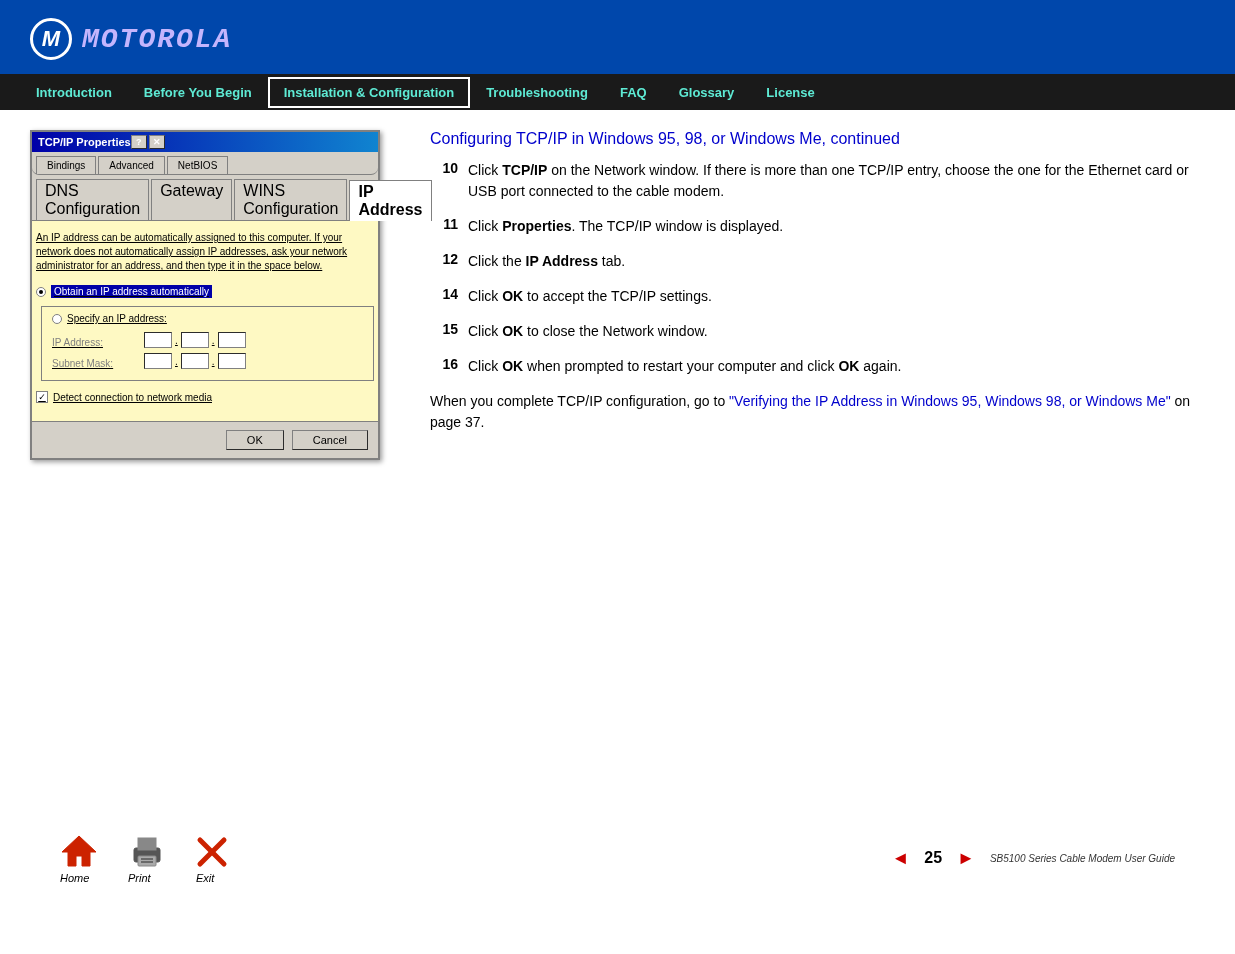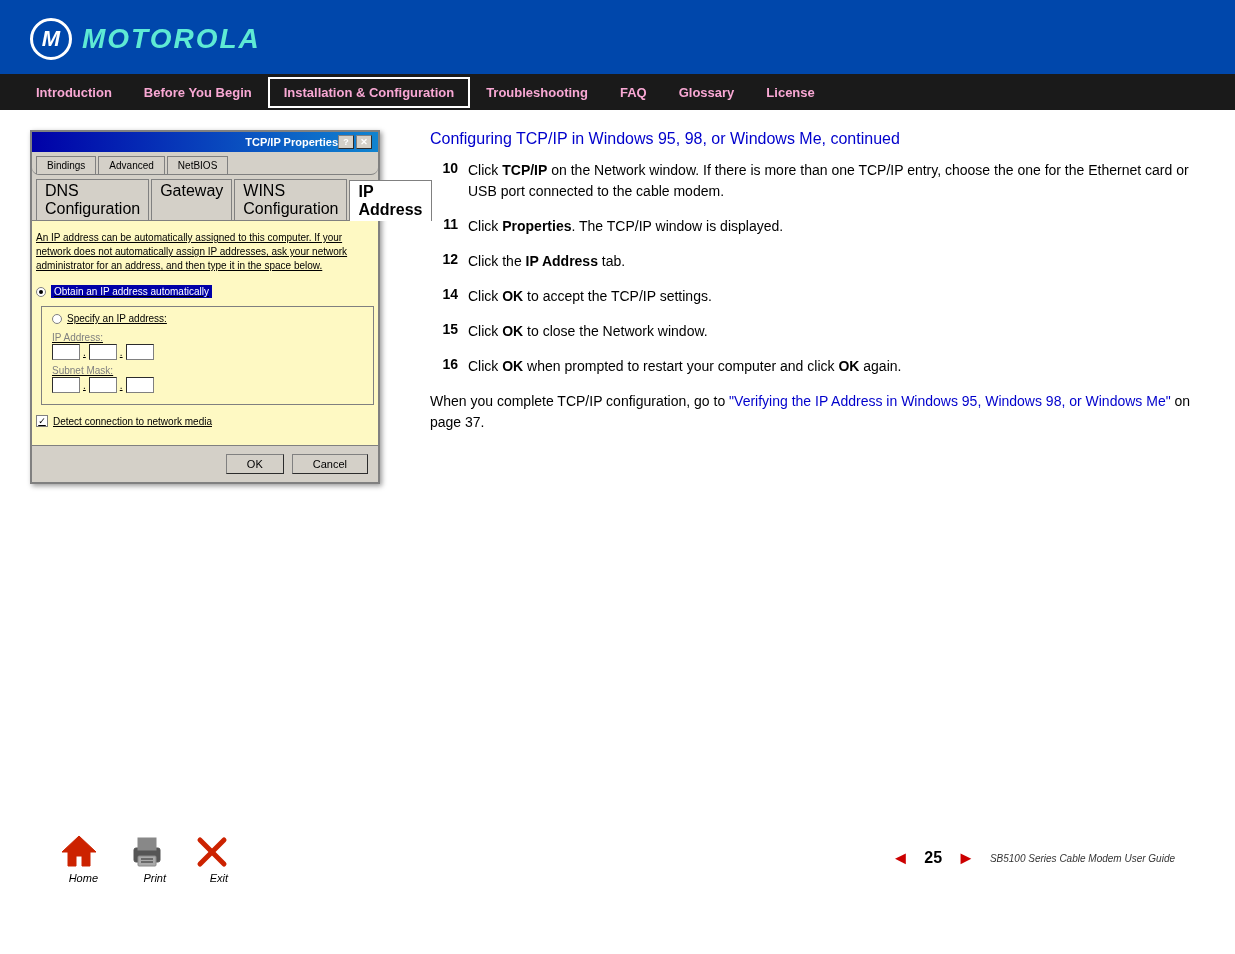--- a/index.html
+++ b/index.html
@@ -33,37 +33,38 @@
       align-items: center;
       justify-content: center;
     }
     .logo-m {
       color: white;
       font-size: 22px;
       font-weight: bold;
       font-style: italic;
     }
     .motorola-text {
-      color: #5eead4;
+      color: #c4b5fd;
       font-size: 28px;
       font-weight: 900;
       letter-spacing: 2px;
       font-style: italic;
+      font-family: Liberation Mono, monospace;
     }
 
     
     .navbar {
       background: #1a1a1a;
       display: flex;
       align-items: center;
       padding: 0 20px;
       height: 36px;
     }
     .nav-item {
-      color: #f9a8d4;
+      color: #5eead4;
       font-size: 13px;
       font-weight: bold;
       padding: 8px 16px;
       cursor: pointer;
       white-space: nowrap;
     }
     .nav-item.active {
       border: 2px solid white;
       padding: 6px 14px;
     }
@@ -88,21 +89,21 @@
       width: 350px;
       font-family: 'Arial', sans-serif;
       font-size: 11px;
       box-shadow: 2px 2px 5px rgba(0,0,0,0.4);
     }
     .dialog-titlebar {
       background: linear-gradient(to right, #0000a8, #1084d0);
       color: white;
       padding: 3px 6px;
       display: flex;
-      justify-content: flex-end;
+      justify-content: flex-start;
       align-items: center;
       font-size: 11px;
       font-weight: bold;
     }
     .dialog-titlebar-buttons {
       display: flex;
       gap: 2px;
     }
     .title-btn {
       background: #d4d0c8;
@@ -204,25 +205,24 @@
       font-size: 10px;
     }
     .specify-group {
       border: 1px solid #808080;
       padding: 6px 10px;
       margin-left: 5px;
       margin-bottom: 10px;
     }
     .field-row {
       display: flex;
-      align-items: flex-start;
+      align-items: flex-end;
       margin-bottom: 5px;
-      gap: 1px;
-      font-size: 10px;
-      flex-direction: column;
+      gap: 17px;
+      font-size: 10px;
     }
     .field-label {
       width: 75px;
       color: #808080;
     }
     .field-input {
       display: flex;
       gap: 3px;
     }
     .ip-segment {
@@ -322,21 +322,21 @@
       padding: 10px 60px;
     }
     .nav-icons {
       display: flex;
       gap: 30px;
       align-items: flex-end;
     }
     .nav-icon-item {
       display: flex;
       flex-direction: column;
-      align-items: flex-end;
+      align-items: flex-start;
       gap: 4px;
       cursor: pointer;
     }
     .nav-icon-label {
       font-size: 11px;
       font-style: italic;
     }
     .page-nav {
       display: flex;
       align-items: center;

